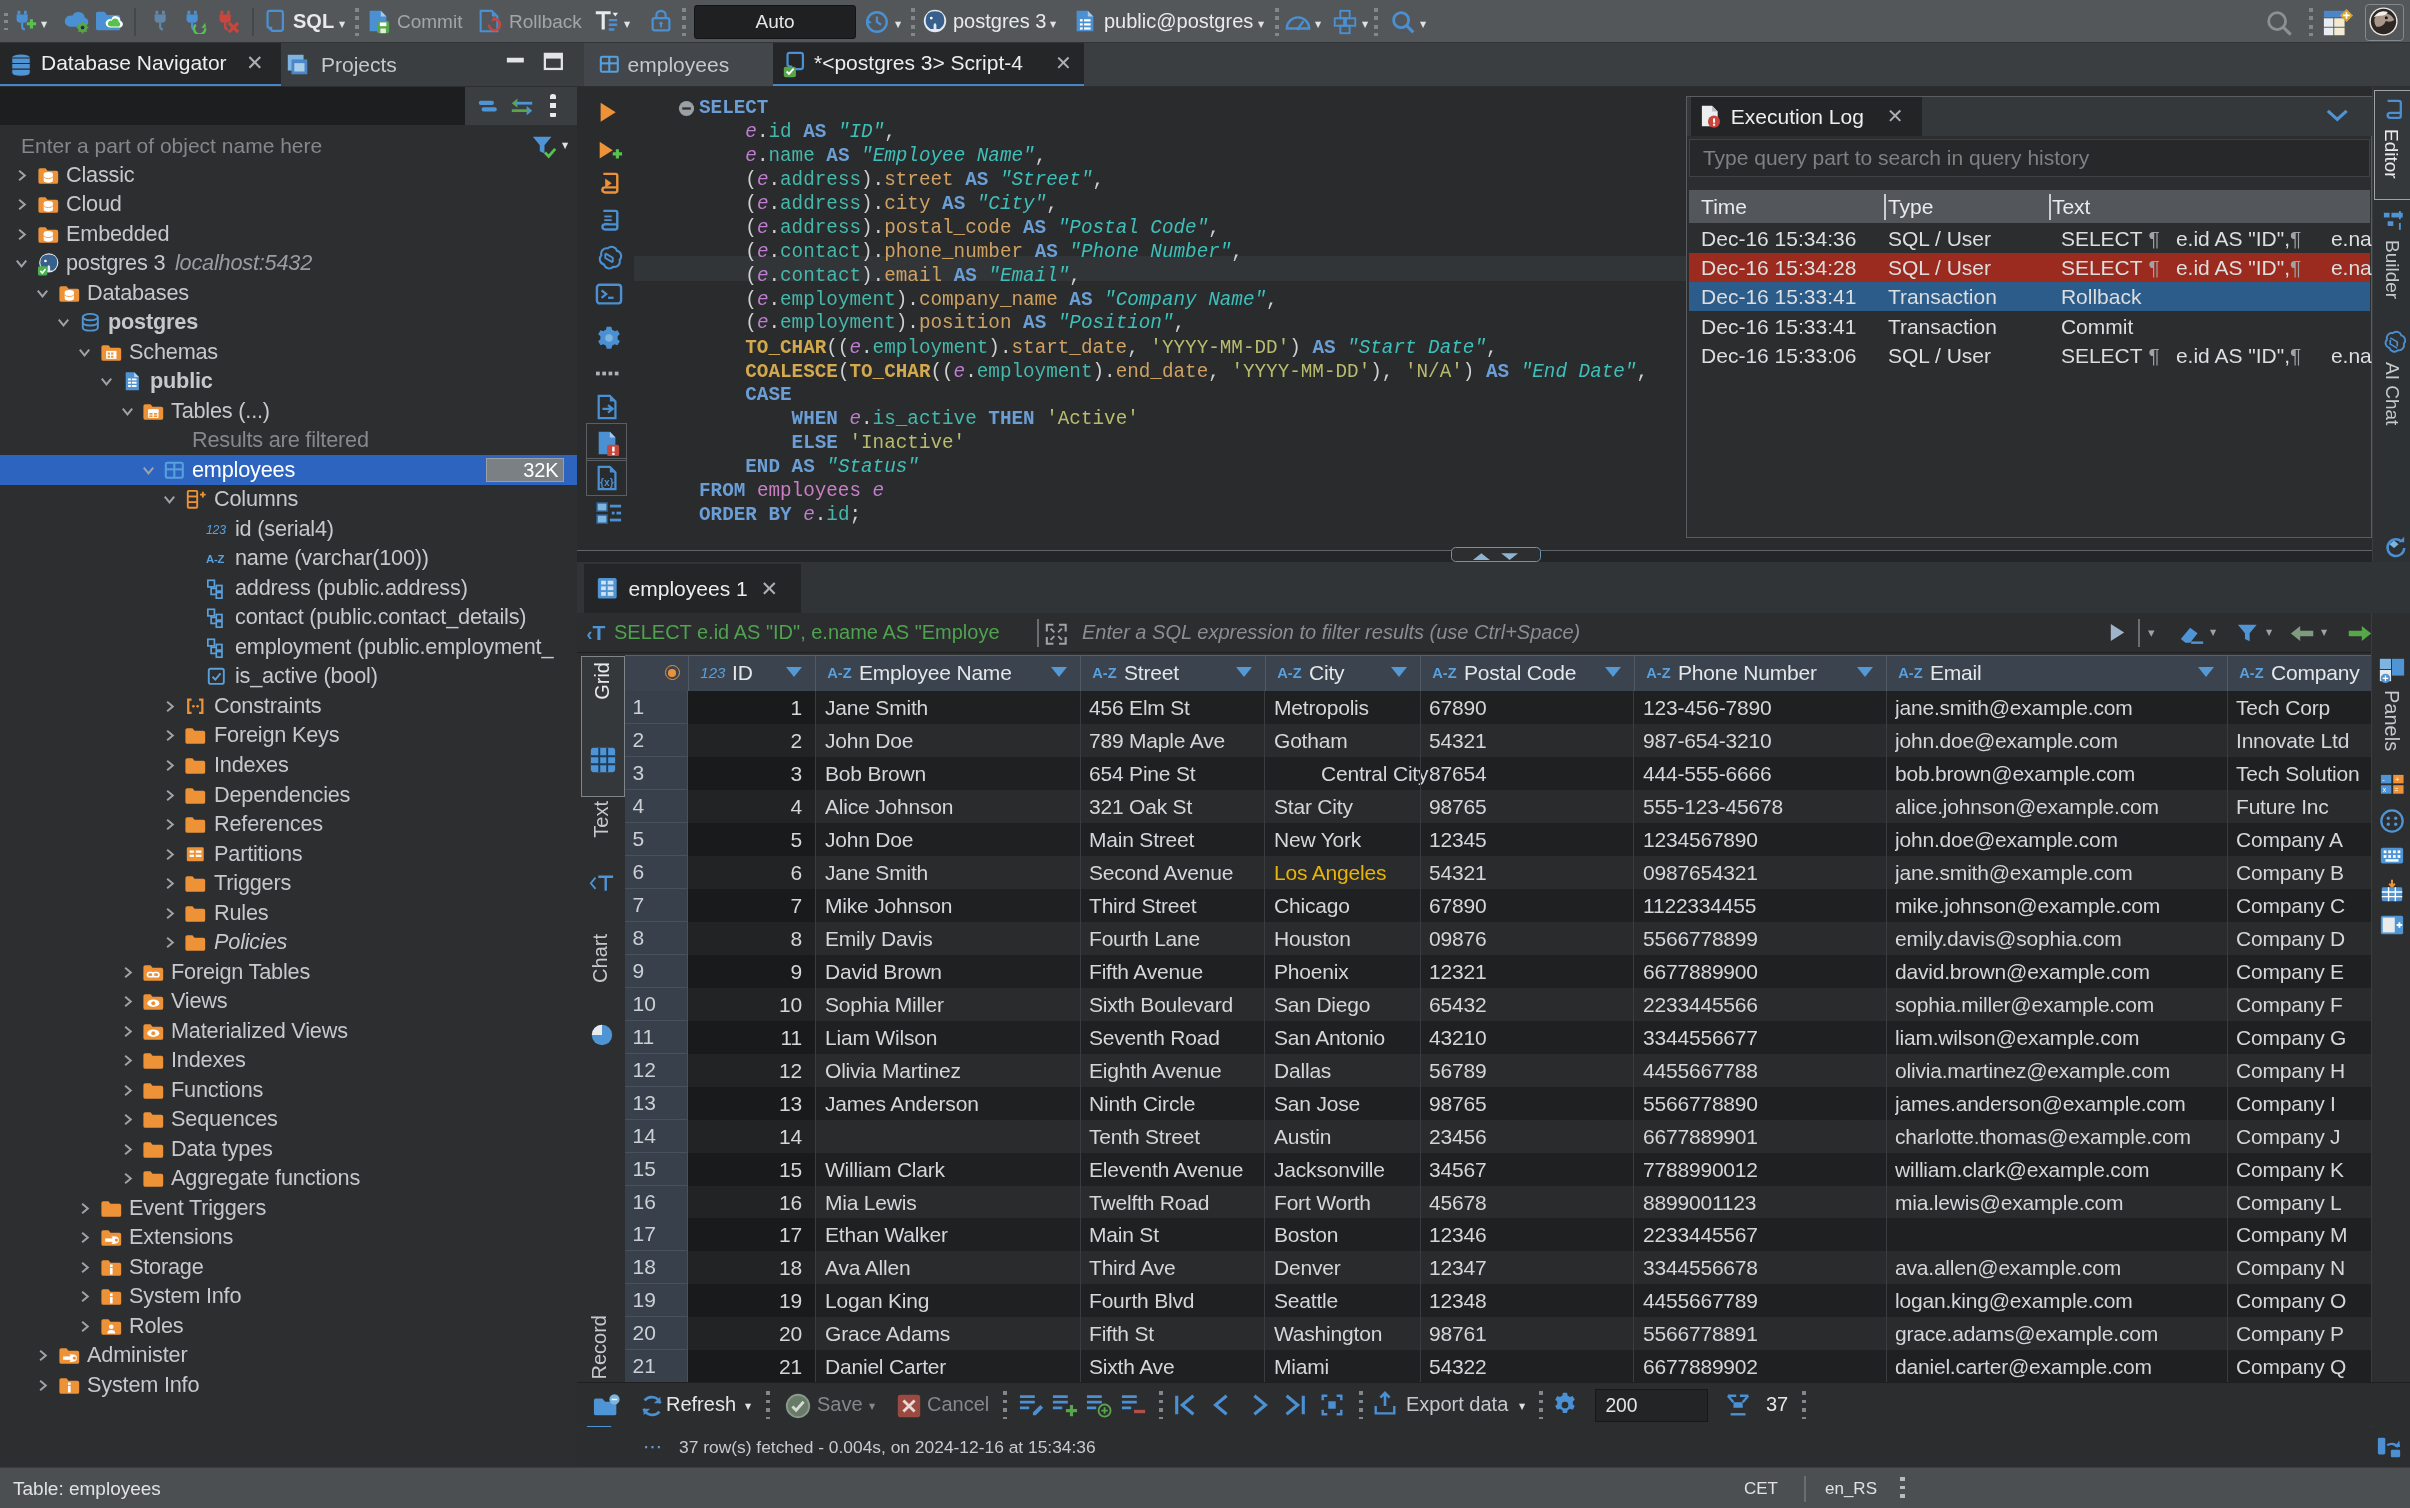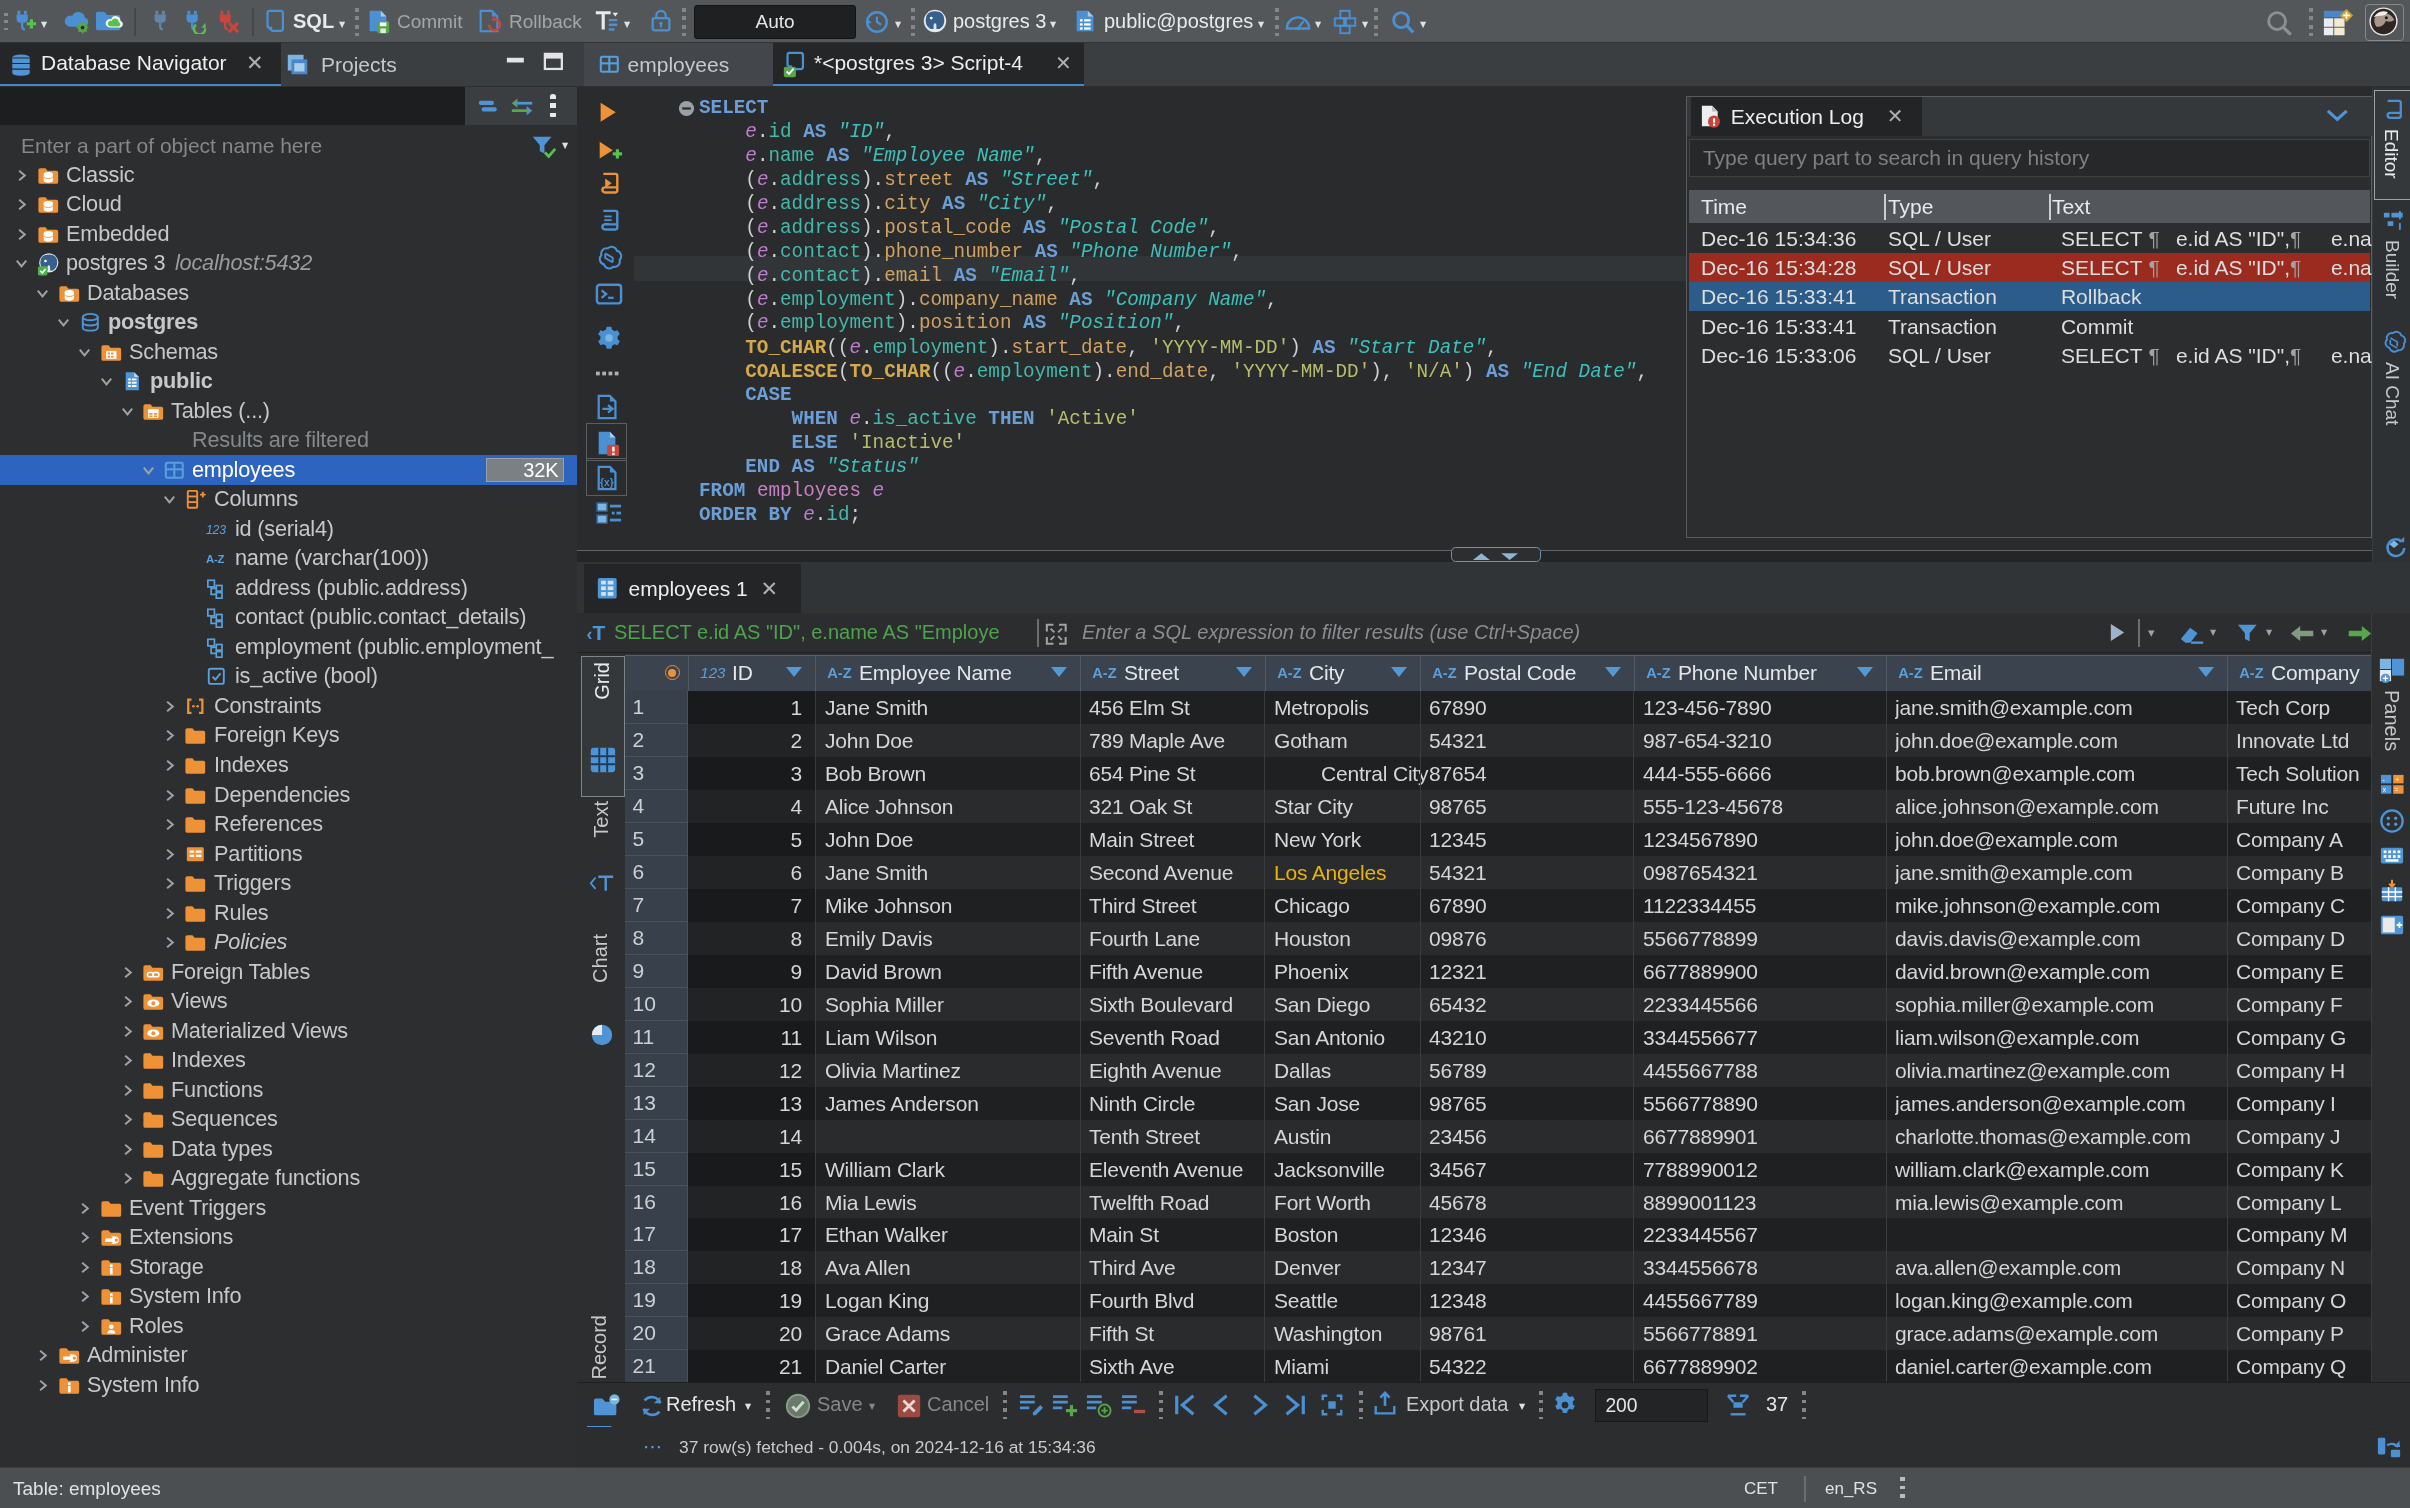--- a/index.html
+++ b/index.html
@@ -1119,21 +1119,21 @@
       <span style="position:absolute;left:7.5px;top:0;height:32px;line-height:32px;color:#ccd0d4;font-size:21px;">8</span>
     </div>
     <div class="" style="position:absolute;left:688px;top:922px;width:1683px;height:33px;background:#292b2d;">
       <span style="position:absolute;left:0;top:0;width:127px;height:33px;background:rgba(0,0,0,0.18);"></span>
       <span style="position:absolute;left:0;top:0;width:114px;height:33px;line-height:33px;color:#d4d6d8;font-size:21px;letter-spacing:-0.2px;text-align:right;display:inline-block;">8</span>
       <span style="position:absolute;left:137px;top:0;width:253px;height:33px;line-height:33px;color:#d4d6d8;font-size:21px;letter-spacing:-0.2px;white-space:nowrap;overflow:hidden;display:inline-block;">Emily Davis</span>
       <span style="position:absolute;left:401px;top:0;width:173px;height:33px;line-height:33px;color:#d4d6d8;font-size:21px;letter-spacing:-0.2px;white-space:nowrap;overflow:hidden;display:inline-block;">Fourth Lane</span>
       <span style="position:absolute;left:586px;top:0;width:144px;height:33px;line-height:33px;color:#d4d6d8;font-size:21px;letter-spacing:-0.2px;white-space:nowrap;overflow:hidden;display:inline-block;">Houston</span>
       <span style="position:absolute;left:741px;top:0;width:202px;height:33px;line-height:33px;color:#d4d6d8;font-size:21px;letter-spacing:-0.2px;white-space:nowrap;overflow:hidden;display:inline-block;">09876</span>
       <span style="position:absolute;left:955px;top:0;width:241px;height:33px;line-height:33px;color:#d4d6d8;font-size:21px;letter-spacing:-0.2px;white-space:nowrap;overflow:hidden;display:inline-block;">5566778899</span>
-      <span style="position:absolute;left:1207px;top:0;width:330px;height:33px;line-height:33px;color:#d4d6d8;font-size:21px;letter-spacing:-0.2px;white-space:nowrap;overflow:hidden;display:inline-block;">davis.davis@example.com</span>
+      <span style="position:absolute;left:1207px;top:0;width:330px;height:33px;line-height:33px;color:#d4d6d8;font-size:21px;letter-spacing:-0.2px;white-space:nowrap;overflow:hidden;display:inline-block;">emily.davis@sophia.com</span>
       <span style="position:absolute;left:1548px;top:0;width:133px;height:33px;line-height:33px;color:#d4d6d8;font-size:21px;letter-spacing:-0.2px;white-space:nowrap;overflow:hidden;display:inline-block;">Company D</span>
       <span style="position:absolute;left:127px;top:0;width:0.9px;height:33px;background:#3a3d40;"></span>
       <span style="position:absolute;left:392px;top:0;width:0.9px;height:33px;background:#3a3d40;"></span>
       <span style="position:absolute;left:576px;top:0;width:0.9px;height:33px;background:#3a3d40;"></span>
       <span style="position:absolute;left:732px;top:0;width:0.9px;height:33px;background:#3a3d40;"></span>
       <span style="position:absolute;left:945px;top:0;width:0.9px;height:33px;background:#3a3d40;"></span>
       <span style="position:absolute;left:1198px;top:0;width:0.9px;height:33px;background:#3a3d40;"></span>
       <span style="position:absolute;left:1539px;top:0;width:0.9px;height:33px;background:#3a3d40;"></span>
       <span style="position:absolute;left:1683px;top:0;width:0.9px;height:33px;background:#3a3d40;"></span>
     </div>

